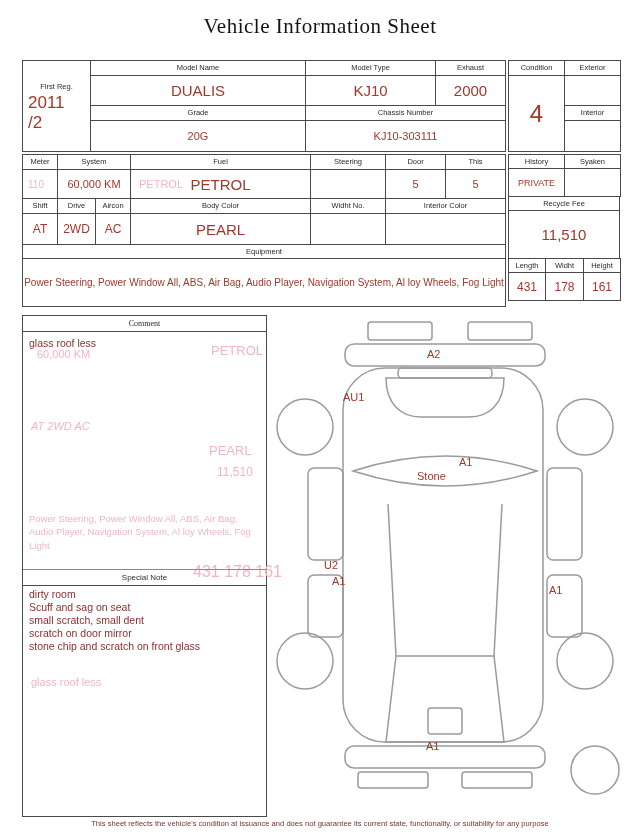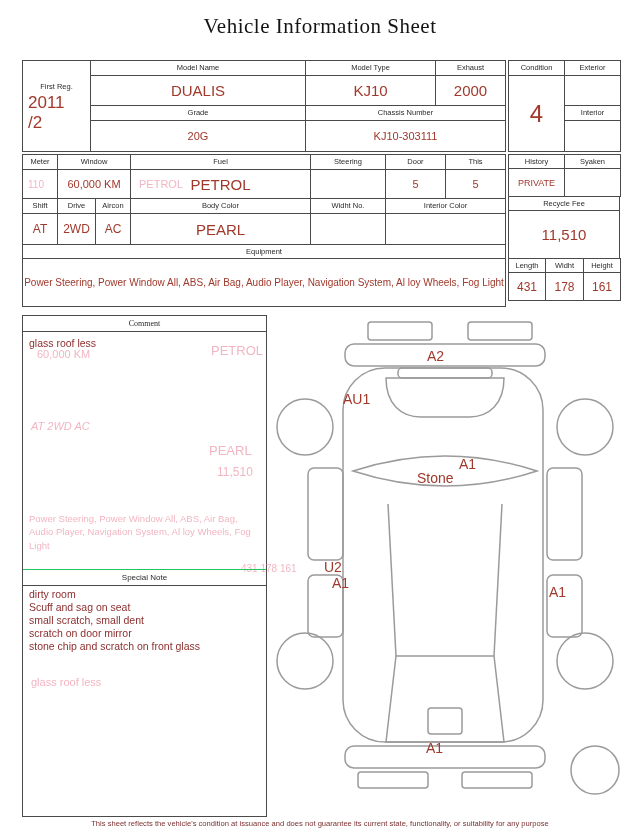--- a/index.html
+++ b/index.html
@@ -31,21 +31,21 @@
   .ghost-para{white-space:normal;line-height:1.4;}
   .stack{border-collapse:collapse;table-layout:fixed;width:112px;}
   .stack td{border:1px solid #4a4a4a;padding:0;text-align:center;vertical-align:middle;overflow:hidden;margin-left:20px;}
   .comment-box{left:22px;top:315px;width:243px;height:500px;border:1px solid #4a4a4a;}
   .sec-hdr{position:absolute;left:0;width:100%;height:15px;line-height:15px;text-align:center;
     font-size:8px;color:#2a2a2a;border-bottom:1px solid #4a4a4a;}
   .sec-hdr.mid{border-top:1px solid #22c55e;}
   .note-line{font-size:10.5px;color:#8c2f2f;line-height:13px;}
   .comment-text{position:absolute;left:6px;top:21px;font-size:10.5px;color:#8c2f2f;}
   .diagram{left:268px;top:318px;width:354px;height:482px;}
-  .dlabel{position:absolute;font-size:14px;color:#a0392c;white-space:nowrap;}
+  .dlabel{position:absolute;font-size:11px;color:#a0392c;white-space:nowrap;}
   .footer{top:819px;left:0;width:640px;text-align:center;font-size:7.6px;color:#7c3030;}
 </style>
 </head>
 <body>
 
 <div class="abs title">Vehicle Information Sheet</div>
 
 <table class="tbl" style="left:22px;top:60px;width:483px;">
   <colgroup>
       <col style="width:68px">
@@ -111,21 +111,21 @@
       <col style="width:38px">
       <col style="width:35px">
       <col style="width:180px">
     <col style="width:75px">
       <col style="width:60px">
       <col style="width:60px">
   </colgroup>
   <tbody>
       <tr class="r14">
     <td class="hdr">Meter</td>
-    <td class="hdr" colspan="2">Window</td>
+    <td class="hdr" colspan="2">System</td>
     <td class="hdr">Fuel</td>
     <td class="hdr">Steering</td>
     <td class="hdr">Door</td>
     <td class="hdr">This</td>
   </tr>
   <tr class="r28">
     <td class="val v11">
       <span class="ghost" style="left:5px;top:9px;font-size:10px;">110</span>
     </td>
     <td class="val v11" colspan="2">60,000 KM</td>
@@ -213,21 +213,21 @@
 <div class="abs comment-box">
   <div class="sec-hdr" style="top:0;font-family:Liberation Serif, serif;">Comment</div>
   <div class="comment-text">glass roof less</div>
 
   <span class="ghost" style="left:14px;top:32px;font-size:11px;">60,000 KM</span>
   <span class="ghost" style="left:188px;top:28px;font-size:13px;">PETROL</span>
   <span class="ghost" style="left:8px;top:104px;font-size:11px;font-style:italic;">AT   2WD   AC</span>
   <span class="ghost" style="left:186px;top:128px;font-size:13px;">PEARL</span>
   <span class="ghost" style="left:194px;top:150px;font-size:12px;">11,510</span>
   <span class="ghost ghost-para" style="left:6px;top:196px;width:230px;font-size:9.5px;">Power Steering, Power Window  All, ABS, Air Bag, Audio Player, Navigation System, Al loy Wheels, Fog Light</span>
-  <span class="ghost" style="left:170px;top:247px;font-size:10px;margin-left:48px;">431  178  161</span>
+  <span class="ghost" style="left:170px;top:247px;font-size:16px;">431  178  161</span>
   <span class="ghost" style="left:8px;top:360px;font-size:11px;">glass roof less</span>
 
   <div class="sec-hdr mid" style="top:253px;">Special Note</div>
   <div class="abs" style="left:6px;top:272px;width:232px;">
     <div class="note-line">dirty room</div>
     <div class="note-line">Scuff and sag on seat</div>
     <div class="note-line">small scratch, small dent</div>
     <div class="note-line">scratch on door mirror</div>
     <div class="note-line">stone chip and scratch on front glass</div>
   </div>

